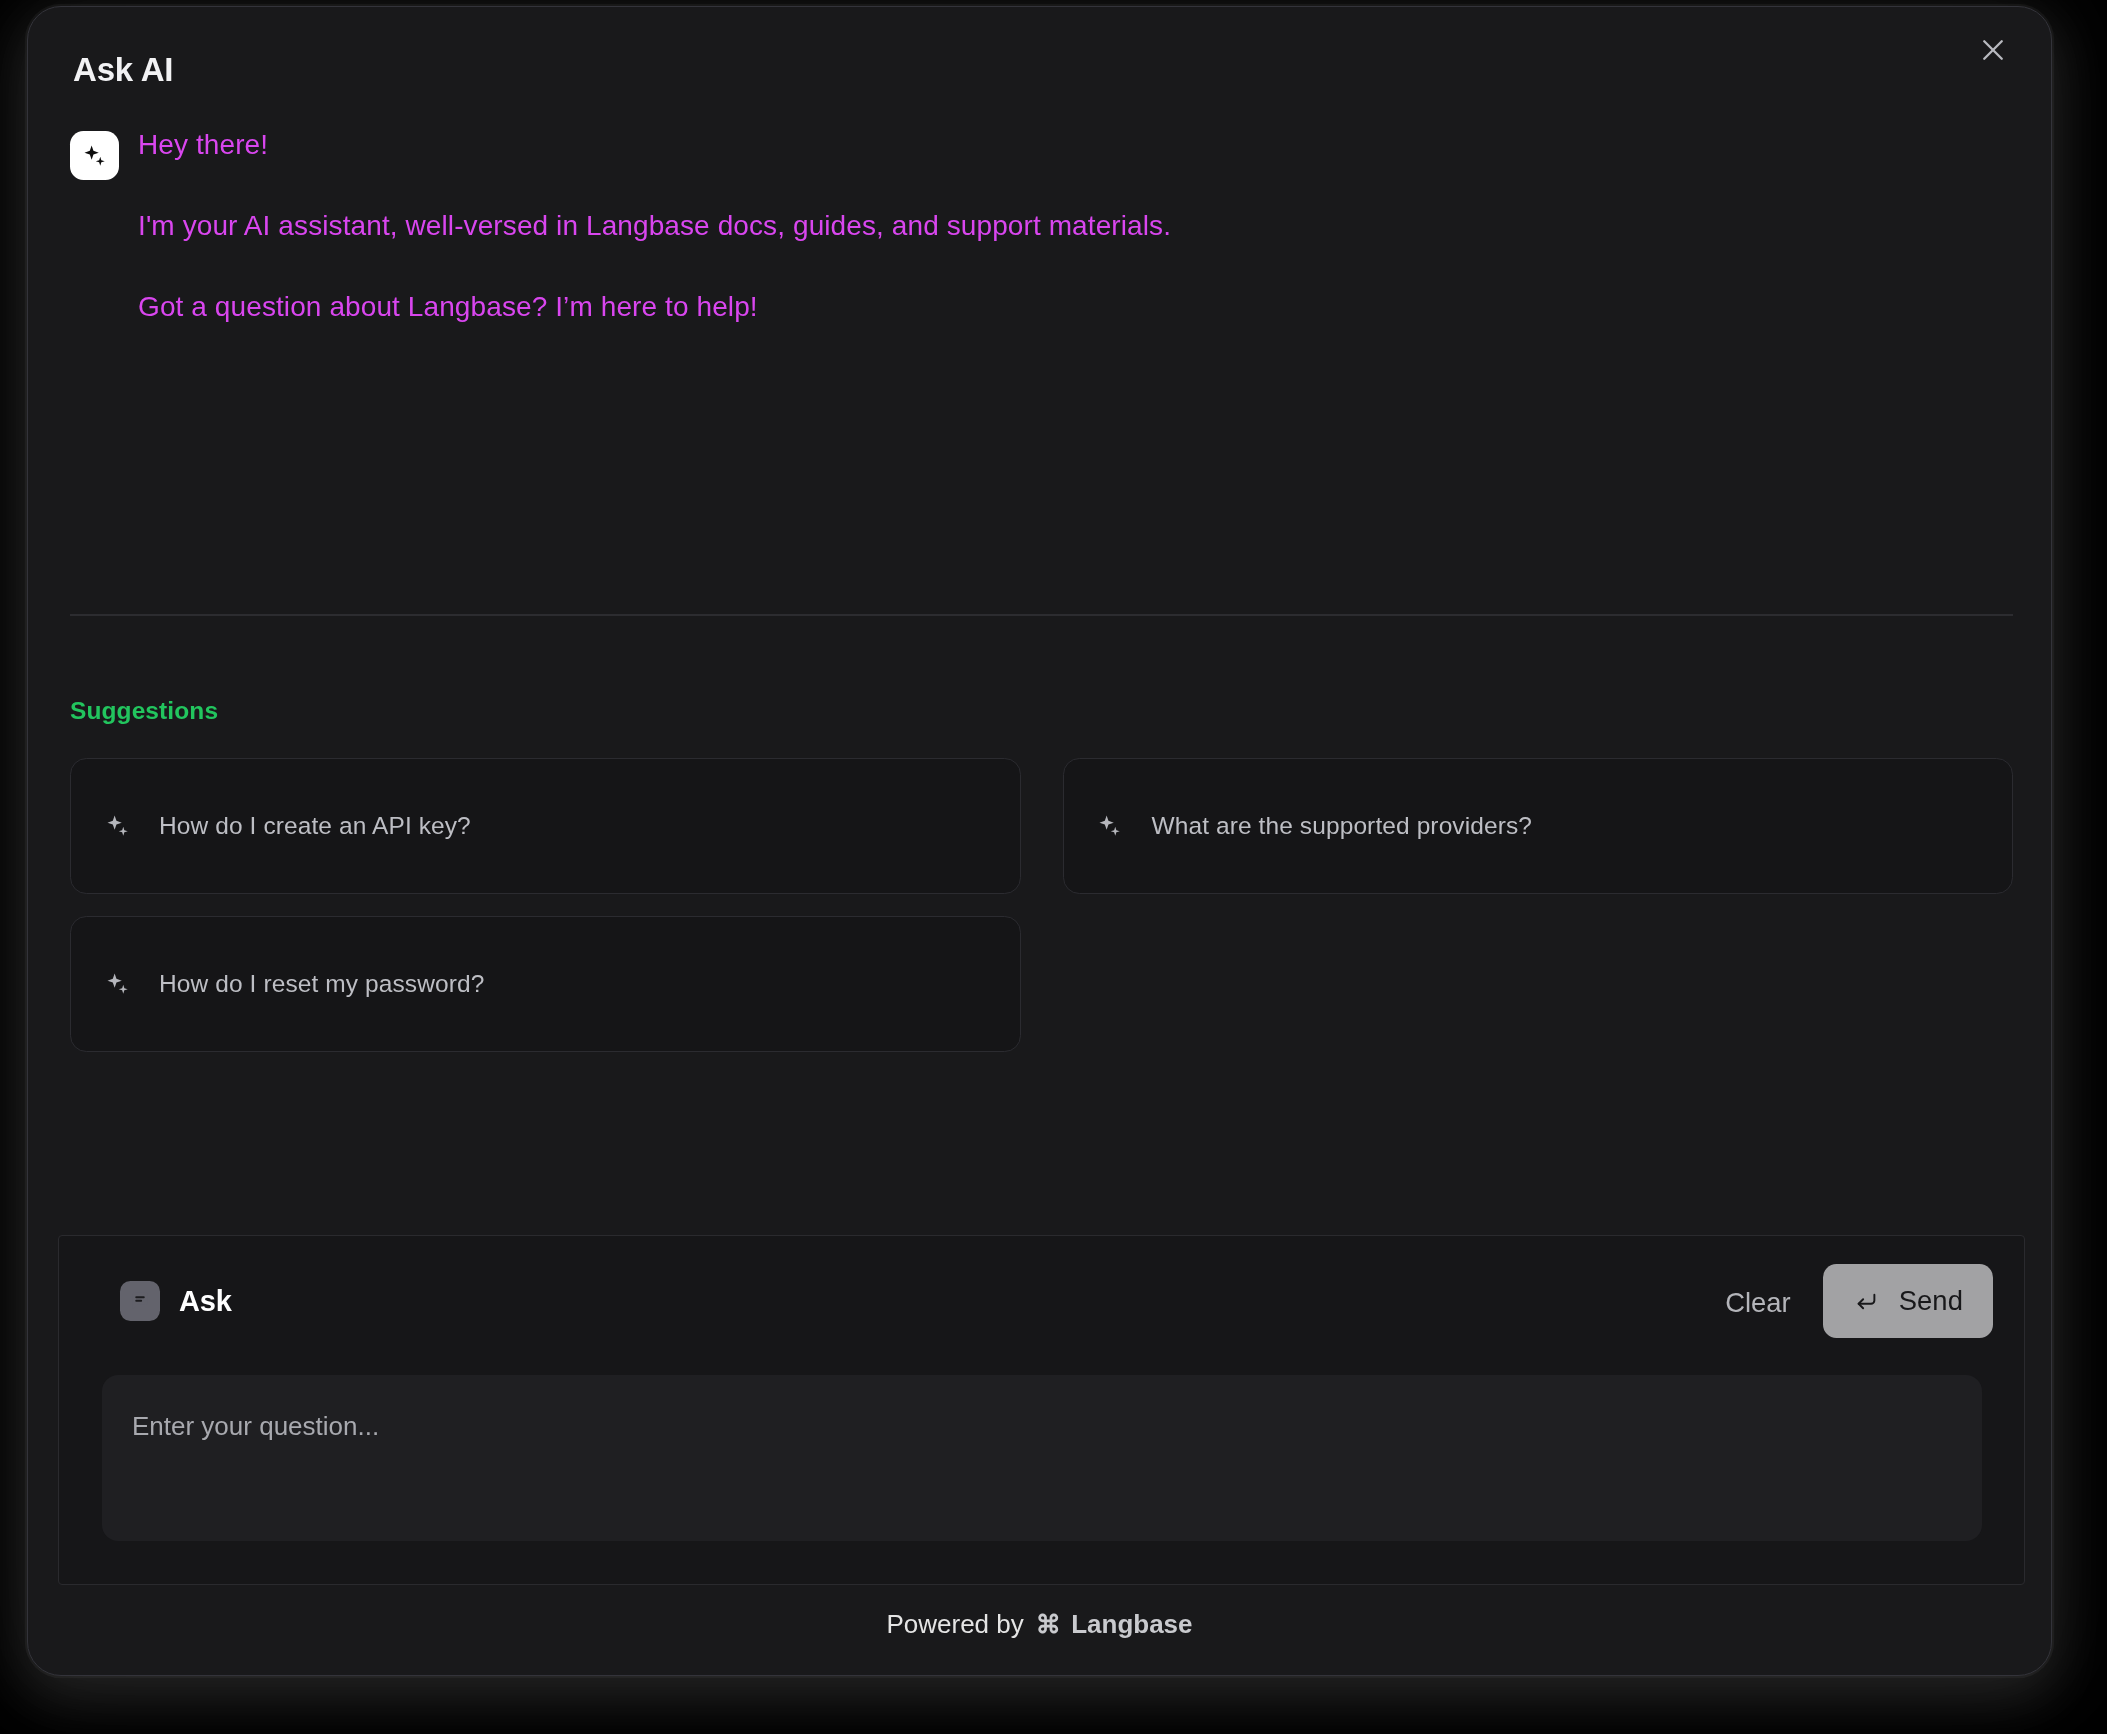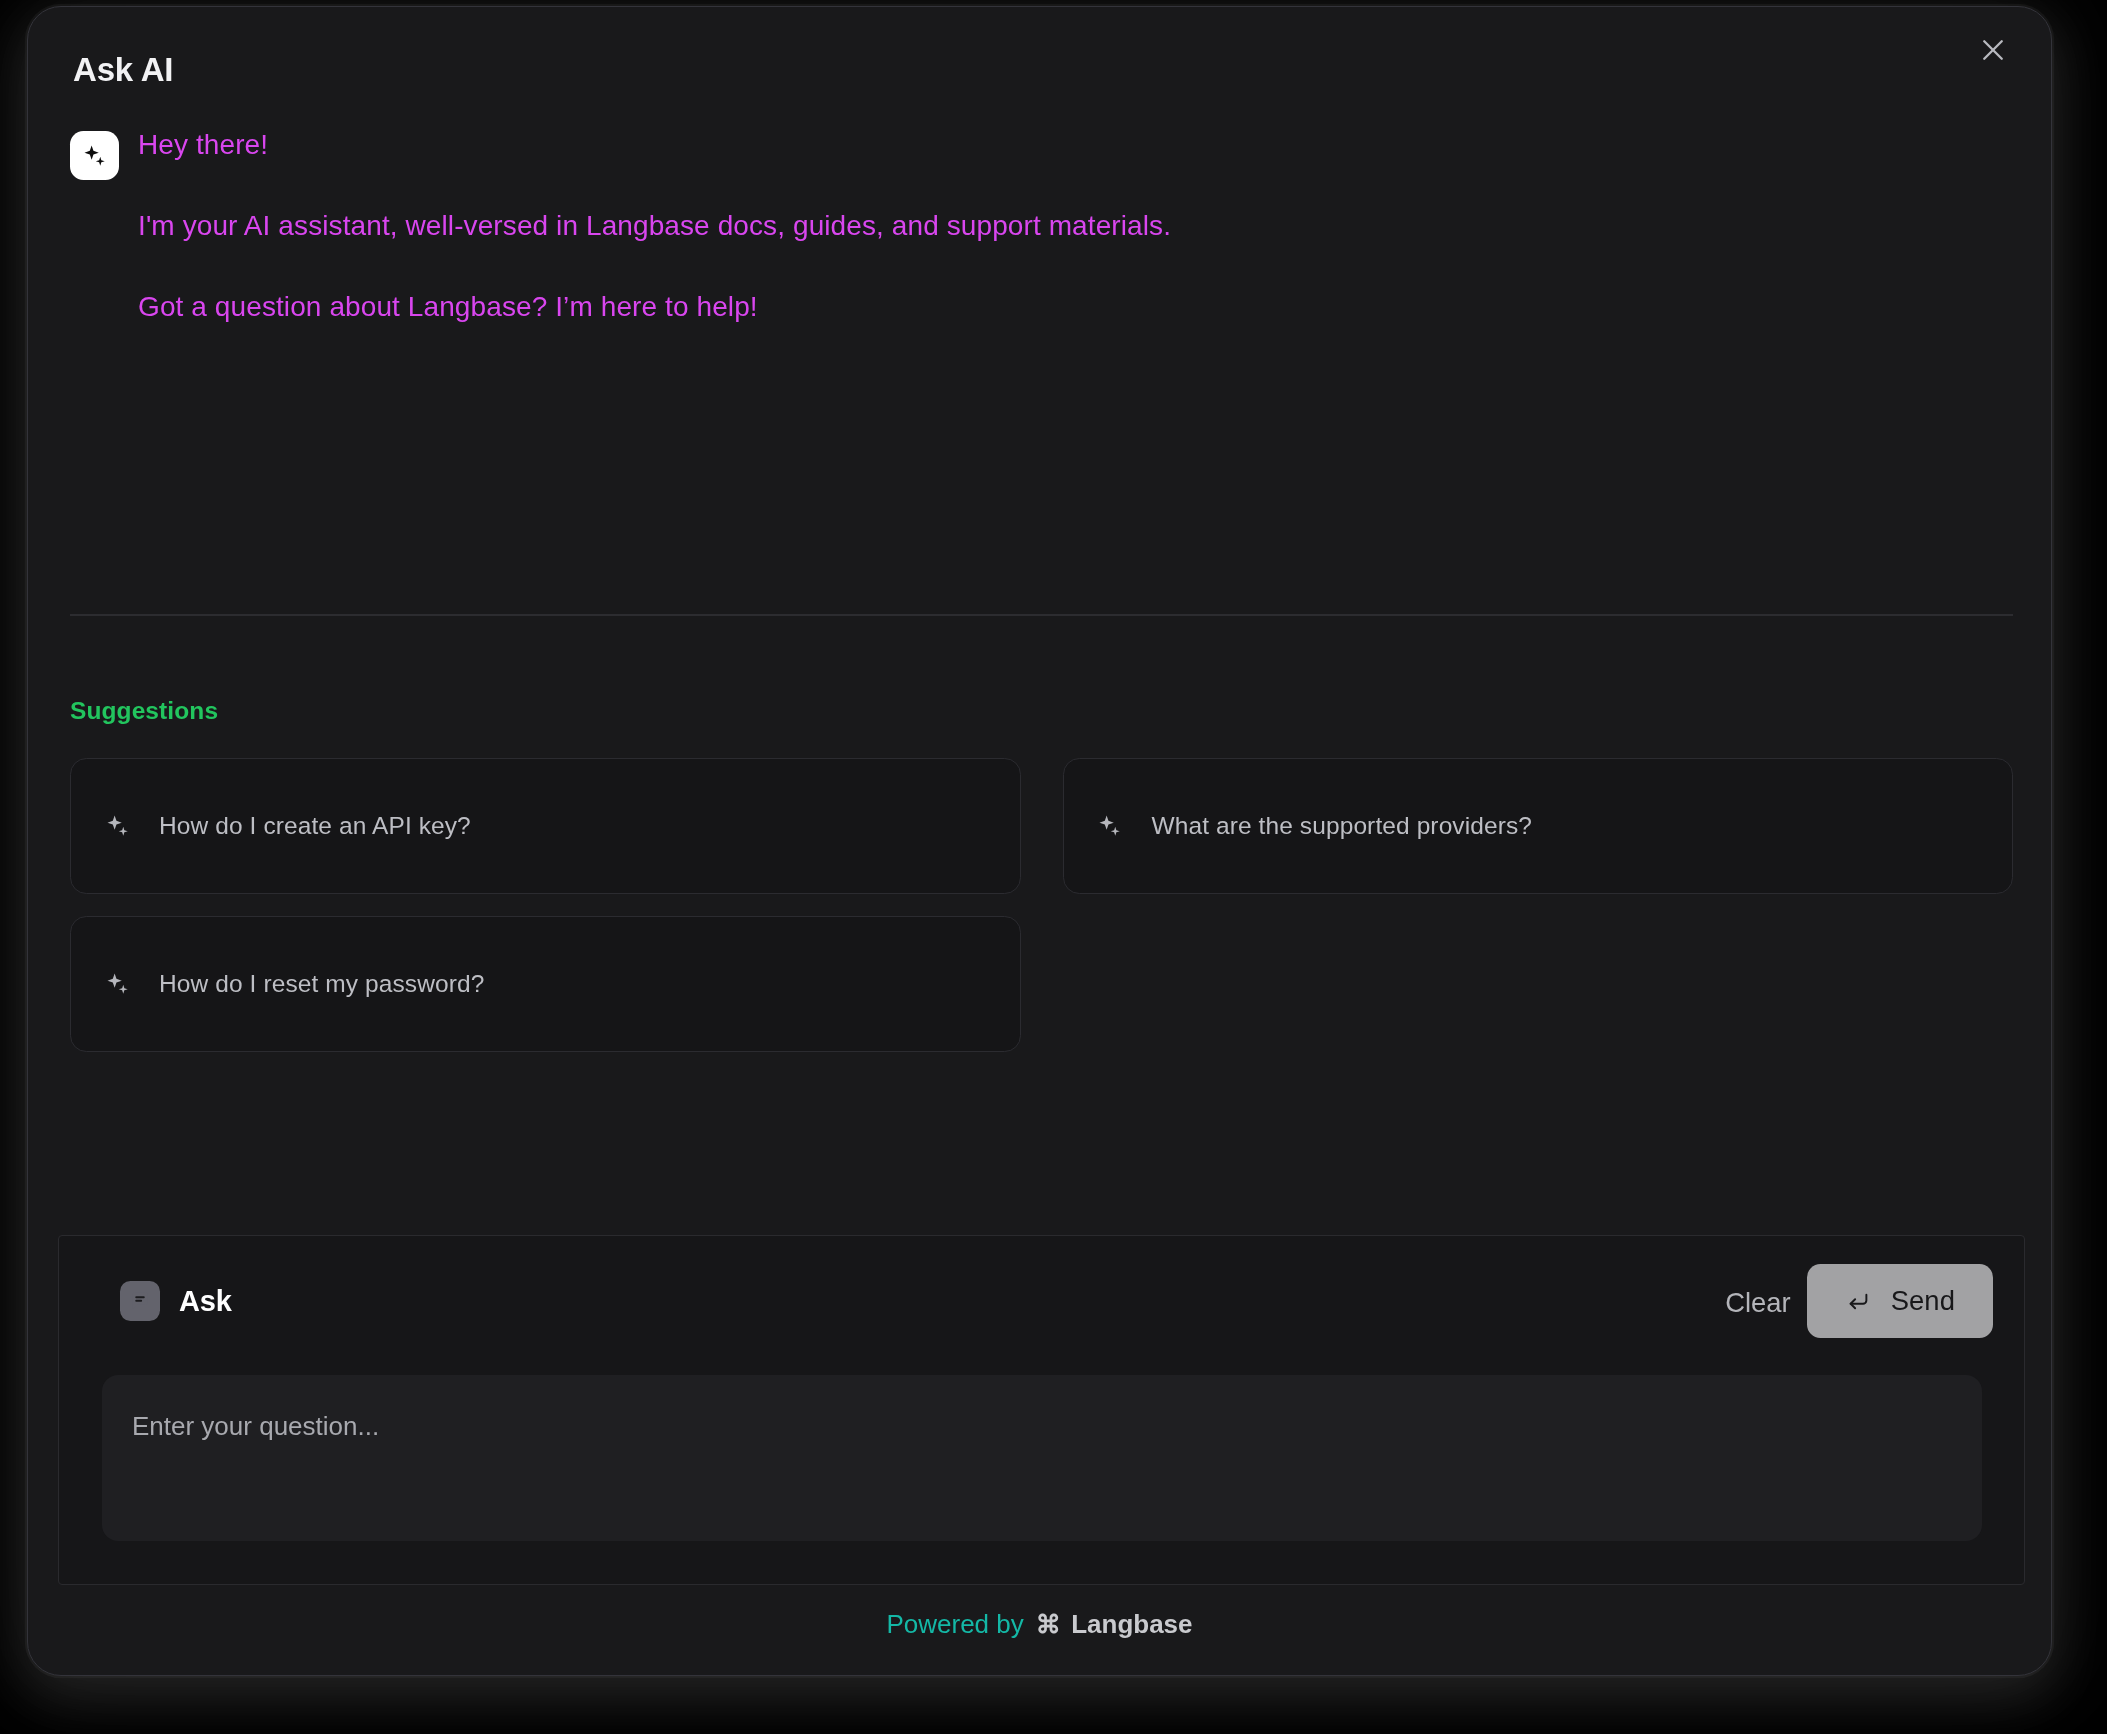--- a/index.html
+++ b/index.html
@@ -196,21 +196,21 @@
     font-size: 27.4px;
     color: #b4b5ba;
     cursor: pointer;
     padding: 4.5px 7.4px;
   }
   .send-btn {
     position: absolute;
     right: 31px;
     top: 28px;
     height: 74px;
-    padding: 0 38px;
+    padding: 0 30px;
     background: #a2a2a4;
     border: none;
     border-radius: 13.4px;
     display: flex;
     align-items: center;
     gap: 19px;
     cursor: pointer;
   }
   .send-icon { display: flex; align-items: center; justify-content: center; }
   .send-icon svg { display: block; }
@@ -248,21 +248,21 @@
     top: 1602px;
     width: 100%;
     text-align: center;
     display: flex;
     align-items: center;
     justify-content: center;
     gap: 0;
   }
   .footer-text {
     font-size: 26px;
-    color: #14b8a6;
+    color: #e5e5e5;
     font-weight: 400;
   }
   .footer-brand {
     font-size: 26px;
     color: #c9cace;
     font-weight: 700;
     margin-left: 12px;
     display: inline-flex;
     align-items: center;
     gap: 10.4px;

